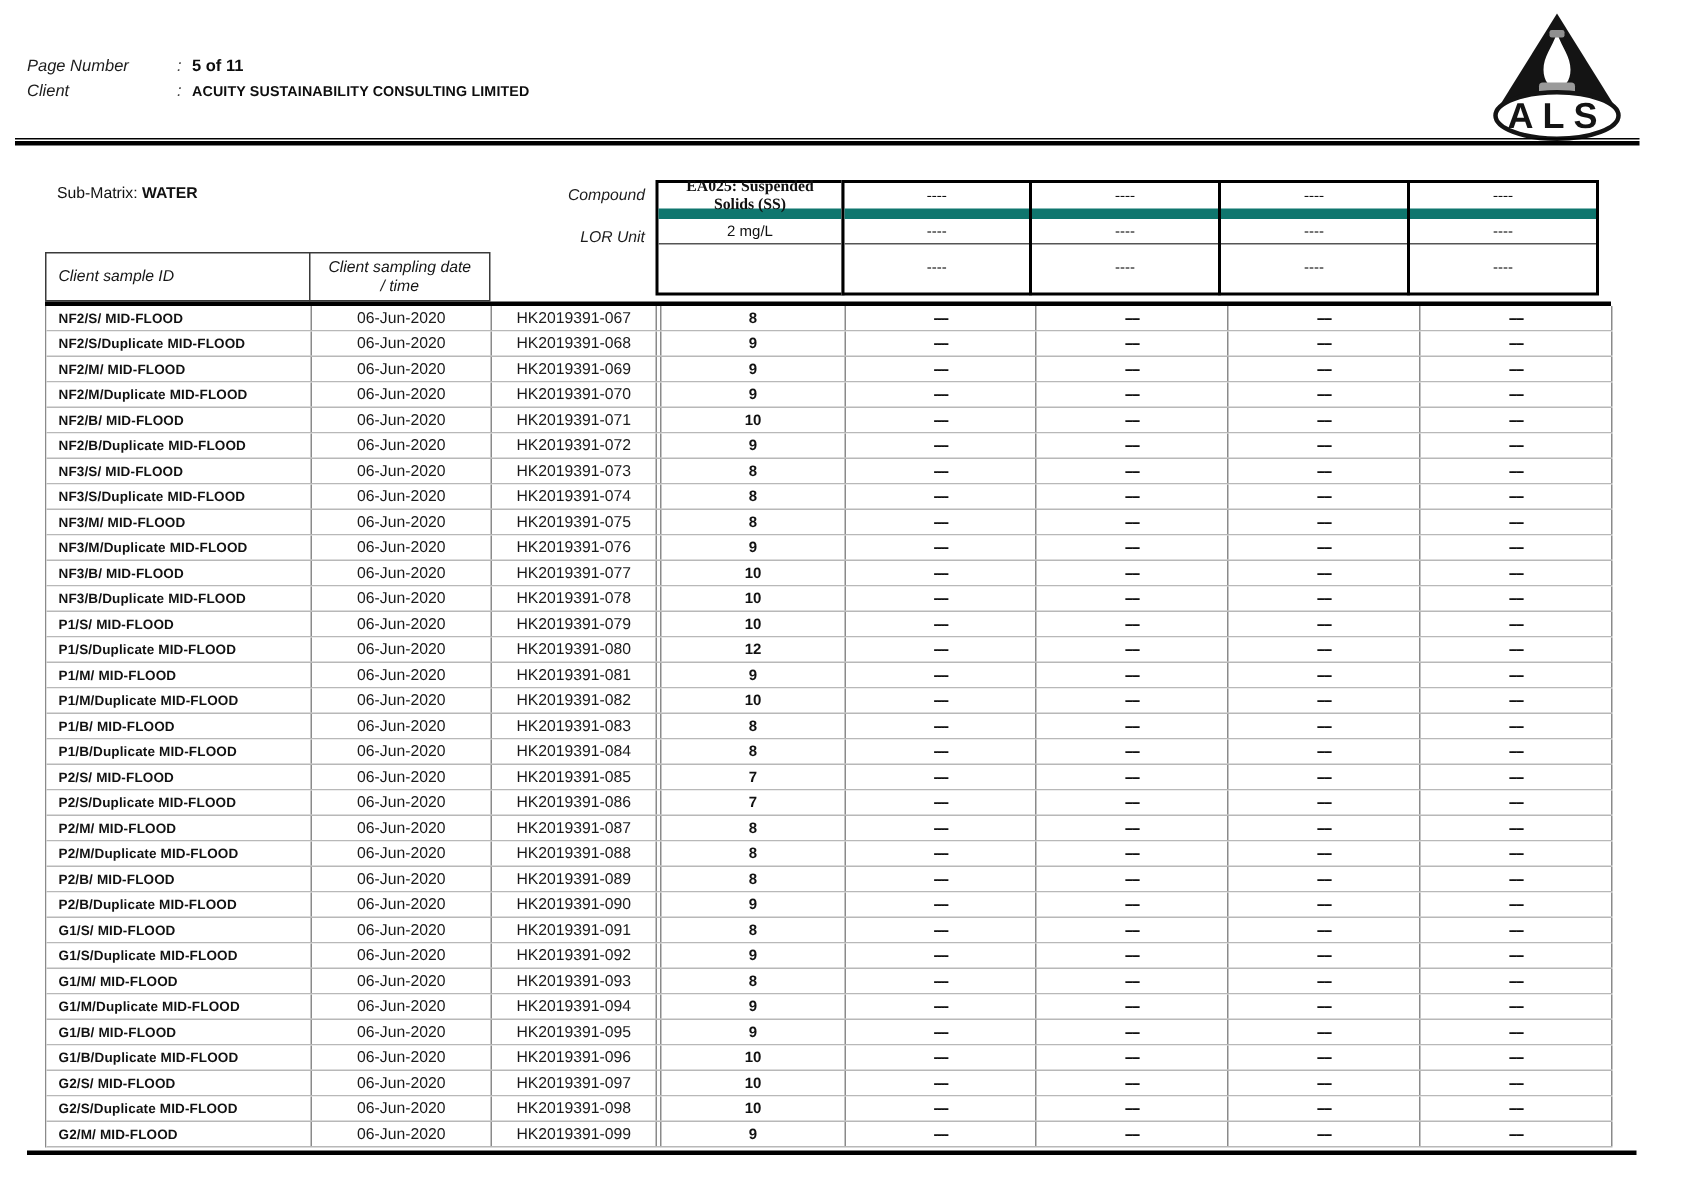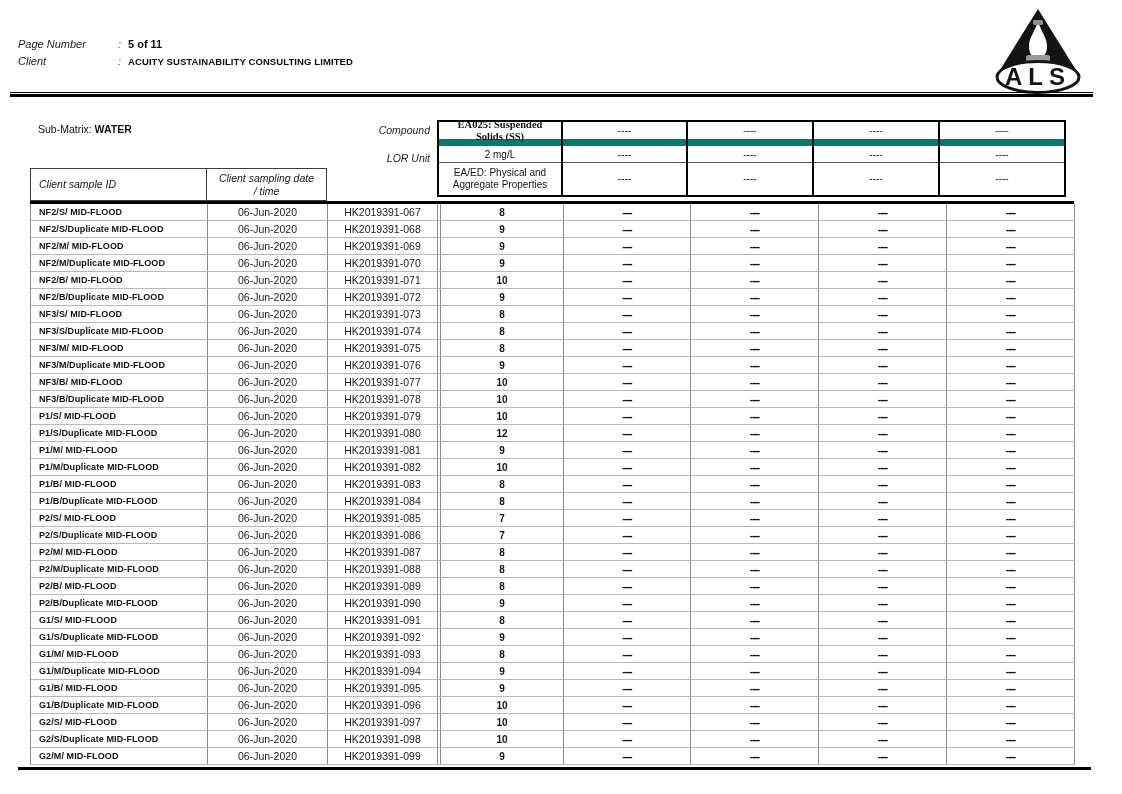--- a/index.html
+++ b/index.html
@@ -122,21 +122,20 @@
     <div class="lh-cell lh-c2">
       <div>Client sampling date</div>
       <div>/ time</div>
     </div>
   </div>
 
   <div class="analyte-row" id="analyte-row">
   <div class="analyte-box" style="width: 126px;">
     <div class="a-compound first">EA025: Suspended Solids (SS)</div>
     <div class="a-lor">2 mg/L</div>
-    <div class="a-method">EA/ED: Physical and Aggregate Properties</div>
   </div>
 
   <div class="analyte-box" style="width: 127px;">
     <div class="a-compound">----</div>
     <div class="a-lor">----</div>
     <div class="a-method">----</div>
   </div>
 
   <div class="analyte-box" style="width: 128px;">
     <div class="a-compound">----</div>

